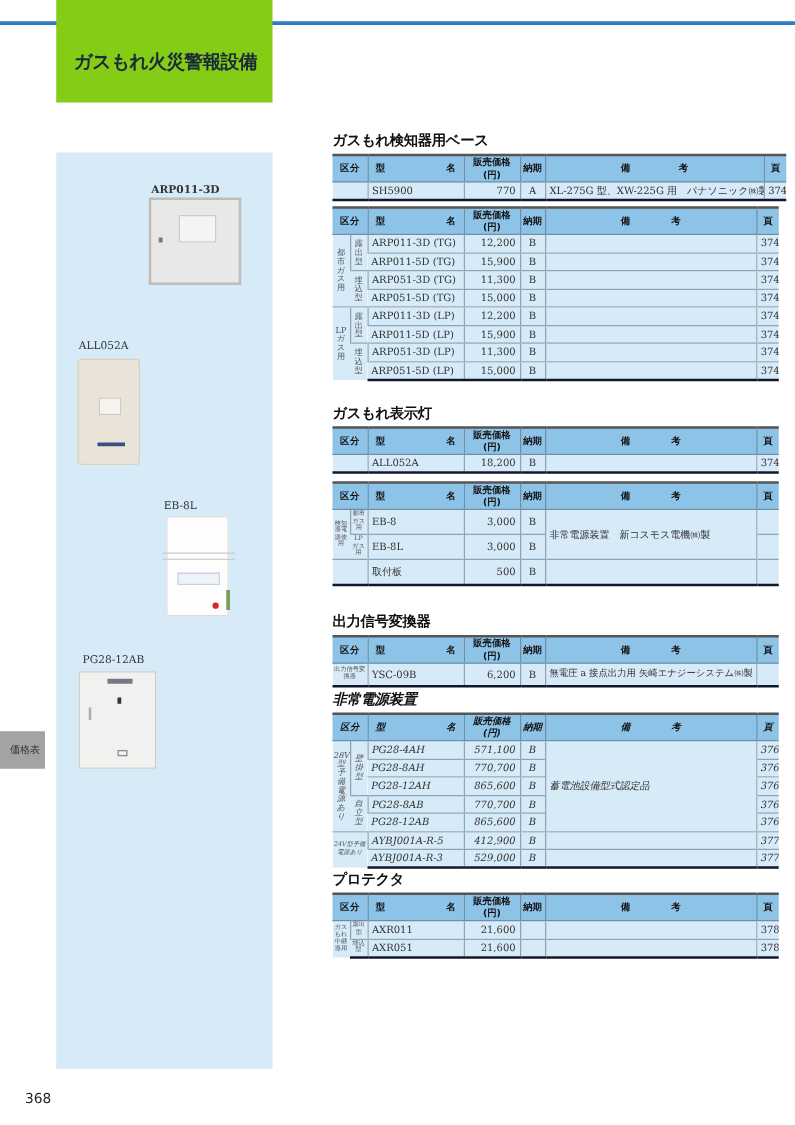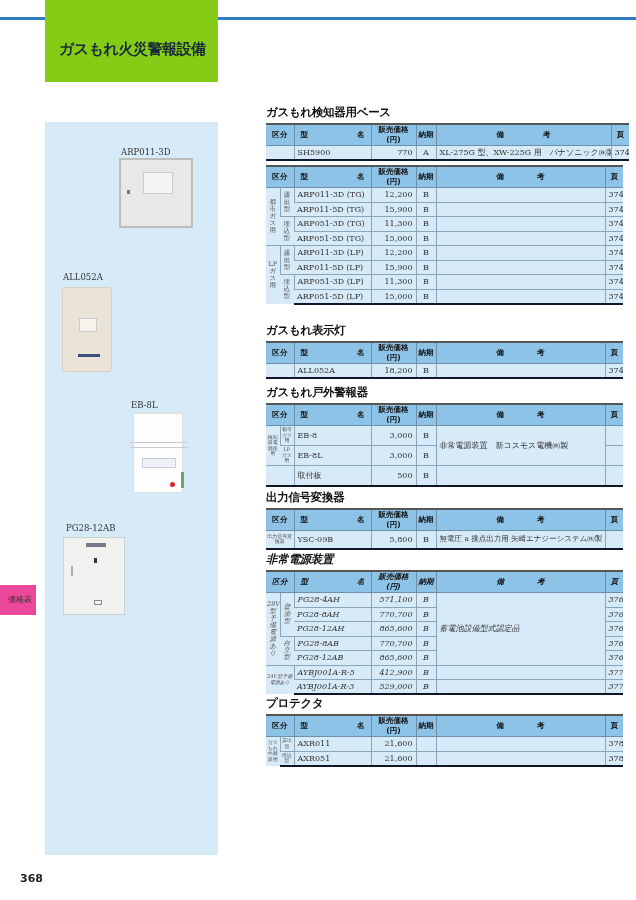--- a/index.html
+++ b/index.html
@@ -1,23 +1,23 @@
 <!DOCTYPE html>
 <html><head>
 <meta charset="utf-8">
 <style>
   * { box-sizing: border-box; margin: 0; padding: 0; }
   body { width: 636px; height: 900px; background: #ffffff; position: relative; font-family: "DejaVu Sans", sans-serif; overflow: hidden; color: #222; }
   .top-rule { position: absolute; left: 0; top: 17px; width: 636px; height: 3px; background: #2f7cc4; }
   .title-box { position: absolute; left: 45px; top: 0; width: 173px; height: 82px; background: #84cc16; }
   .title-box span { position: absolute; left: 14px; top: 40px; font-size: 15px; font-weight: bold; color: #1a2a3a; white-space: nowrap; letter-spacing: -0.5px; }
   .side-panel { position: absolute; left: 45px; top: 122px; width: 173px; height: 733px; background: #d6eaf8; }
-  .index-tab { position: absolute; left: 0; top: 585px; width: 36px; height: 30px; background: #ec4899; }
+  .index-tab { position: absolute; left: 0; top: 585px; width: 36px; height: 30px; background: #a3a3a3; }
   .index-tab span { position: absolute; left: 8px; top: 9px; font-size: 8px; color: #333; }
-  .page-num { position: absolute; left: 20px; top: 872px; font-size: 11px; color: #222; font-weight: bold; }
+  .page-num { position: absolute; left: 20px; top: 872px; font-size: 11px; color: #222; }
   .prod-label { position: absolute; font-family: "DejaVu Serif", serif; font-size: 8.5px; color: #333; }
   .prod { position: absolute; }
   .arp { left: 119px; top: 158px; width: 74px; height: 70px; background: #e8e8e6; border: 2px solid #bdbdbb; }
   .arp .win { position: absolute; left: 22px; top: 12px; width: 30px; height: 22px; background: #f4f4f4; border: 1px solid #ccc; }
   .arp .knob { position: absolute; left: 6px; top: 30px; width: 3px; height: 4px; background: #777; }
   .all { left: 62px; top: 287px; width: 50px; height: 85px; background: #eae4d8; border-radius: 3px; border: 1px solid #d8d1c2; }
   .all .win { position: absolute; left: 16px; top: 30px; width: 18px; height: 14px; background: #f6f3ec; border: 1px solid #ccc; }
   .all .logo { position: absolute; left: 15px; top: 66px; width: 22px; height: 3px; background: #3a4f82; }
   .eb { left: 133px; top: 413px; width: 50px; height: 80px; background: #fdfdfd; border: 1px solid #ddd; }
   .eb .band { position: absolute; left: -4px; top: 28px; width: 58px; height: 6px; border-top: 1px solid #ccc; border-bottom: 1px solid #ccc; }
@@ -50,21 +50,21 @@
 <div class="top-rule"></div>
 <div class="title-box">
   <span>ガスもれ火災警報設備</span>
 </div>
 <div class="side-panel"></div>
 <div class="index-tab">
   <span>価格表</span>
 </div>
 <div class="page-num">368</div>
 
-<div class="prod-label" style="left:121px;top:147px;">ARP011-3D</div>
+<div class="prod-label" style="left:121px;top:147px;font-weight:bold;">ARP011-3D</div>
 <div class="prod arp">
     <div class="win"></div>
     <div class="knob"></div>
   </div>
 <div class="prod-label" style="left:63px;top:272px;">ALL052A</div>
 <div class="prod all">
     <div class="win"></div>
     <div class="logo"></div>
   </div>
 <div class="prod-label" style="left:131px;top:400px;">EB-8L</div>
@@ -271,21 +271,20 @@
       <td class="num">18,200</td>
       <td class="ctr">B</td>
       <td></td>
       <td class="ctr">374</td>
     </tr>
   </tbody>
     </table>
 </div>
 
 <div class="section" style="top:385px;">
-  <h2>ガスもれ戸外警報器</h2>
   <table>
     <colgroup>
         <col style="width:14px">
         <col style="width:14px">
         <col style="width:77px">
         <col style="width:45px">
         <col style="width:20px">
         <col style="width:169px">
         <col style="width:18px">
       </colgroup>
@@ -372,21 +371,21 @@
             <div class="hdr-spread" style="padding:0 60px">
               <span>備</span>
               <span>考</span>
             </div>
           </th>
       <th>頁</th>
     </tr>
     <tr style="height:18px">
       <td class="vlab2">出力信号変換器</td>
       <td>YSC-09B</td>
-      <td class="num">5,800</td>
+      <td class="num">6,200</td>
       <td class="ctr">B</td>
       <td style="font-size:7.5px">無電圧 a 接点出力用 矢崎エナジーシステム㈱製</td>
       <td></td>
     </tr>
   </tbody>
     </table>
 </div>
 
 <div class="section" style="top:552px;font-style:italic;">
   <h2>非常電源装置</h2>

